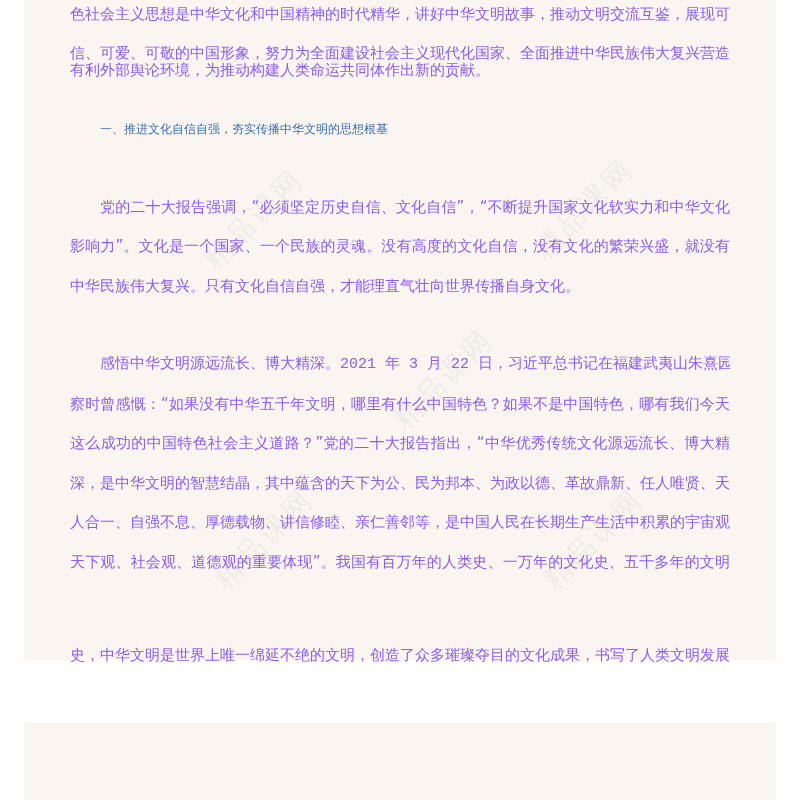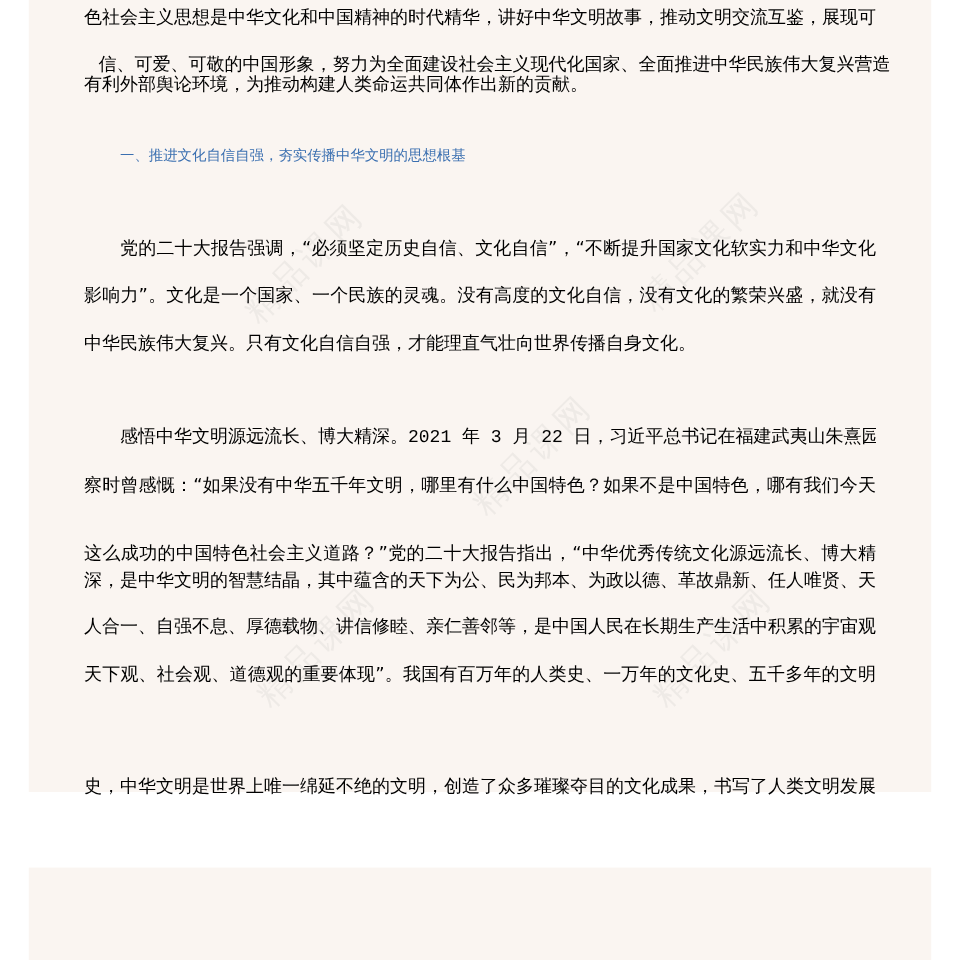--- a/index.html
+++ b/index.html
@@ -2,48 +2,48 @@
 <html><head>
 <meta charset="utf-8">
 <style>
   html, body { margin:0; padding:0; background:#ffffff; }
   body { width:800px; height:800px; position:relative; overflow:hidden;
          font-family:"DejaVu Sans", "Liberation Sans", sans-serif; }
   .panel { position:absolute; left:24px; width:752px; background:#faf5f1; }
   .panel-1 { top:0; height:660px; }
   .panel-2 { top:723px; height:77px; }
   .line { position:absolute; left:70px; width:660px; font-size:15px; line-height:20px;
-          color:#000000; white-space:nowrap; overflow:hidden; }
+          color:#8b5cf6; white-space:nowrap; overflow:hidden; }
   .line.justify { text-align:justify; text-align-last:justify; }
   .line.indent { left:100px; width:630px; }
   .heading { position:absolute; left:100px; font-size:12px; line-height:20px; color:#3a6fb0; white-space:nowrap; }
   .wm { position:absolute; font-size:28px; color:rgba(160,160,160,0.13); transform:rotate(-45deg);
         white-space:nowrap; pointer-events:none; letter-spacing:4px; }
 </style>
 </head>
 <body>
 
 <div class="panel panel-1"></div>
 <div class="panel panel-2"></div>
 
 <div class="wm" style="left:190px;top:200px;">精品课网</div>
 <div class="wm" style="left:520px;top:190px;">精品课网</div>
 <div class="wm" style="left:380px;top:360px;">精品课网</div>
 <div class="wm" style="left:200px;top:520px;">精品课网</div>
 <div class="wm" style="left:530px;top:520px;">精品课网</div>
 
 <div class="line justify" style="top:4px;">色社会主义思想是中华文化和中国精神的时代精华，讲好中华文明故事，推动文明交流互鉴，展现可</div>
-<div class="line justify" style="top:43px;margin-left:12px;">信、可爱、可敬的中国形象，努力为全面建设社会主义现代化国家、全面推进中华民族伟大复兴营造</div>
+<div class="line justify" style="top:43px;">信、可爱、可敬的中国形象，努力为全面建设社会主义现代化国家、全面推进中华民族伟大复兴营造</div>
 <div class="line" style="top:60px;">有利外部舆论环境，为推动构建人类命运共同体作出新的贡献。</div>
 
 <div class="heading" style="top:119px;">一、推进文化自信自强，夯实传播中华文明的思想根基</div>
 
 <div class="line justify indent" style="top:197px;">党的二十大报告强调，“必须坚定历史自信、文化自信”，“不断提升国家文化软实力和中华文化</div>
 <div class="line justify" style="top:236px;">影响力”。文化是一个国家、一个民族的灵魂。没有高度的文化自信，没有文化的繁荣兴盛，就没有</div>
 <div class="line" style="top:276px;">中华民族伟大复兴。只有文化自信自强，才能理直气壮向世界传播自身文化。</div>
 
 <div class="line justify indent" style="top:355px;font-family:Liberation Mono, monospace;">感悟中华文明源远流长、博大精深。2021 年 3 月 22 日，习近平总书记在福建武夷山朱熹园考</div>
 <div class="line justify" style="top:394px;">察时曾感慨：“如果没有中华五千年文明，哪里有什么中国特色？如果不是中国特色，哪有我们今天</div>
-<div class="line justify" style="top:433px;margin-top:18px;">这么成功的中国特色社会主义道路？”党的二十大报告指出，“中华优秀传统文化源远流长、博大精</div>
+<div class="line justify" style="top:433px;">这么成功的中国特色社会主义道路？”党的二十大报告指出，“中华优秀传统文化源远流长、博大精</div>
 <div class="line justify" style="top:473px;">深，是中华文明的智慧结晶，其中蕴含的天下为公、民为邦本、为政以德、革故鼎新、任人唯贤、天</div>
 <div class="line justify" style="top:512px;">人合一、自强不息、厚德载物、讲信修睦、亲仁善邻等，是中国人民在长期生产生活中积累的宇宙观、</div>
 <div class="line justify" style="top:552px;">天下观、社会观、道德观的重要体现”。我国有百万年的人类史、一万年的文化史、五千多年的文明</div>
 <div class="line justify" style="top:625px;margin-top:20px;">史，中华文明是世界上唯一绵延不绝的文明，创造了众多璀璨夺目的文化成果，书写了人类文明发展</div>
 
 </body></html>

